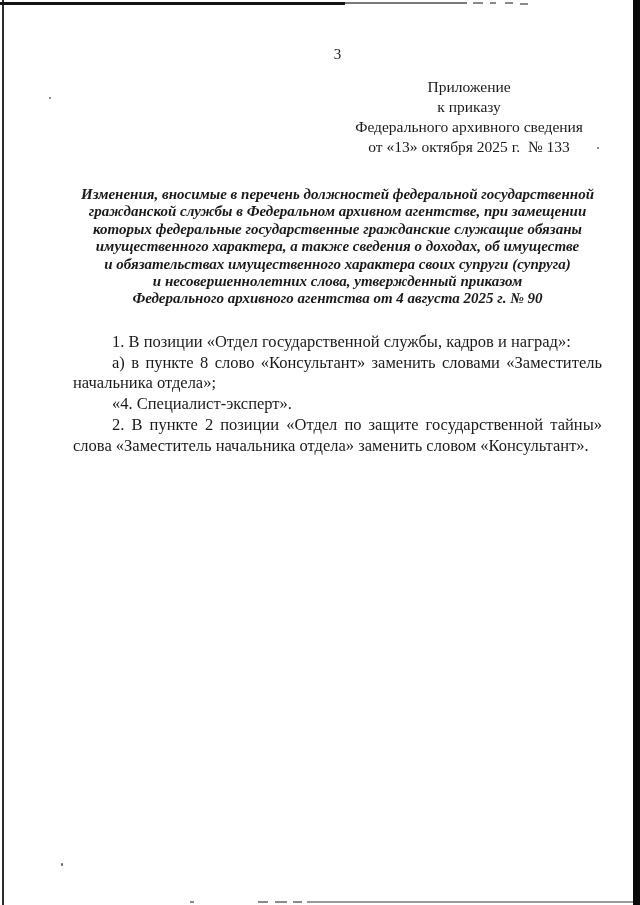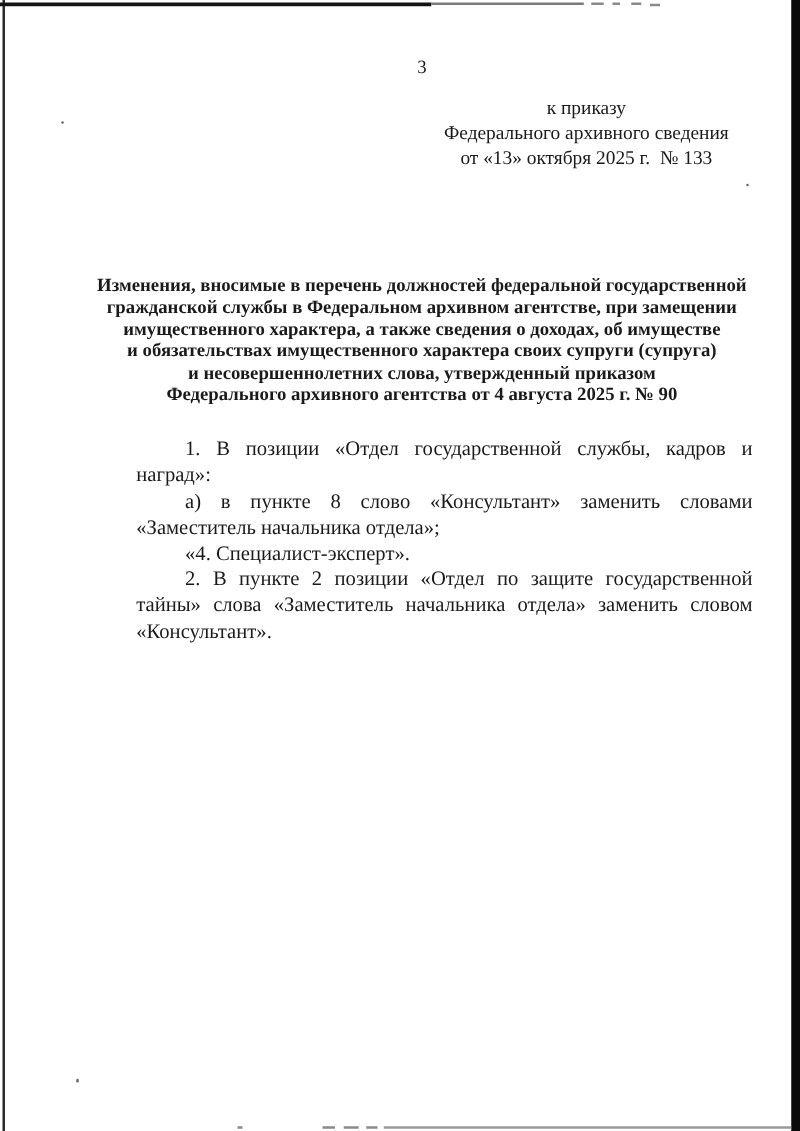--- a/index.html
+++ b/index.html
@@ -43,36 +43,36 @@
     width: max-content;
     text-align: center;
   }
   .header-line {
     font-size: 15.5px;
     line-height: 20px;
     white-space: pre;
   }
 
   .doc-title {
-    margin-top: 84px;
+    margin-top: 29px;
+    font-style: italic;
   }
   .title-line {
     position: relative;
     left: 50%;
     transform: translateX(-50%);
     width: max-content;
     white-space: pre;
     font-weight: bold;
     font-size: 15px;
     line-height: 17.4px;
   }
 
   .doc-body {
     margin-top: 24px;
-    margin-left: 36px;
   }
   .doc-body p {
     margin: 0;
     font-size: 16.5px;
     line-height: 20.8px;
     text-indent: 39px;
     text-align: justify;
   }
 </style>
 </head>
@@ -93,28 +93,30 @@
 <div class="scan-artifact dash" style="left:293px; top:901px; width:9px;  height:2px;"></div>
 <div class="scan-artifact speck" style="left:49px;  top:97px;  width:2px; height:2px;"></div>
 <div class="scan-artifact speck" style="left:597px; top:147px; width:2px; height:2px;"></div>
 <div class="scan-artifact speck" style="left:61px;  top:863px; width:2px; height:3px;"></div>
 
 <div class="content">
 
   <div class="page-number">3</div>
 
   <div class="header-block">
+    <div class="header-line">Приложение</div>
     <div class="header-line">к приказу</div>
     <div class="header-line">Федерального архивного сведения</div>
     <div class="header-line">от «13» октября 2025 г.  № 133</div>
   </div>
 
   <div class="doc-title">
     <div class="title-line">Изменения, вносимые в перечень должностей федеральной государственной</div>
     <div class="title-line">гражданской службы в Федеральном архивном агентстве, при замещении</div>
+    <div class="title-line">которых федеральные государственные гражданские служащие обязаны</div>
     <div class="title-line">имущественного характера, а также сведения о доходах, об имуществе</div>
     <div class="title-line">и обязательствах имущественного характера своих супруги (супруга)</div>
     <div class="title-line">и несовершеннолетних слова, утвержденный приказом</div>
     <div class="title-line">Федерального архивного агентства от 4 августа 2025 г. № 90</div>
   </div>
 
   <div class="doc-body">
     <p>1. В позиции «Отдел государственной службы, кадров и наград»:</p>
     <p>а) в пункте 8 слово «Консультант» заменить словами «Заместитель начальника отдела»;</p>
     <p>«4. Специалист-эксперт».</p>

